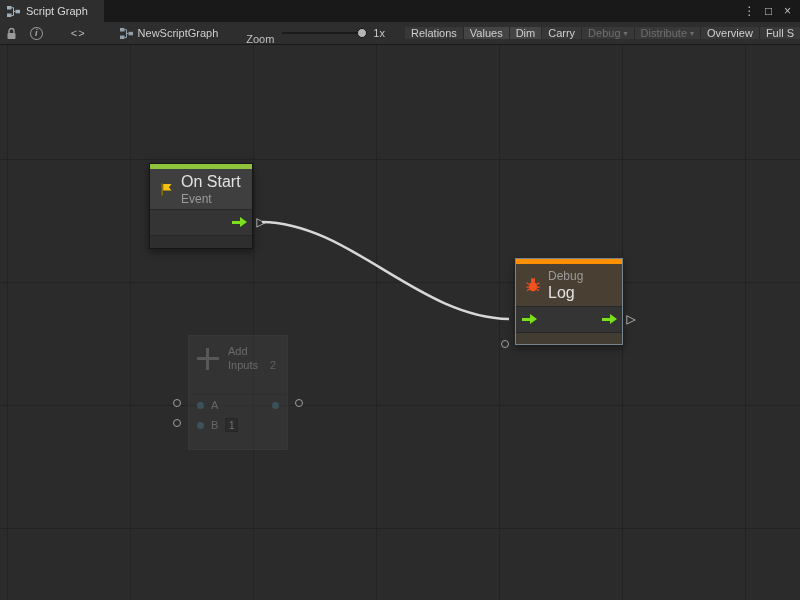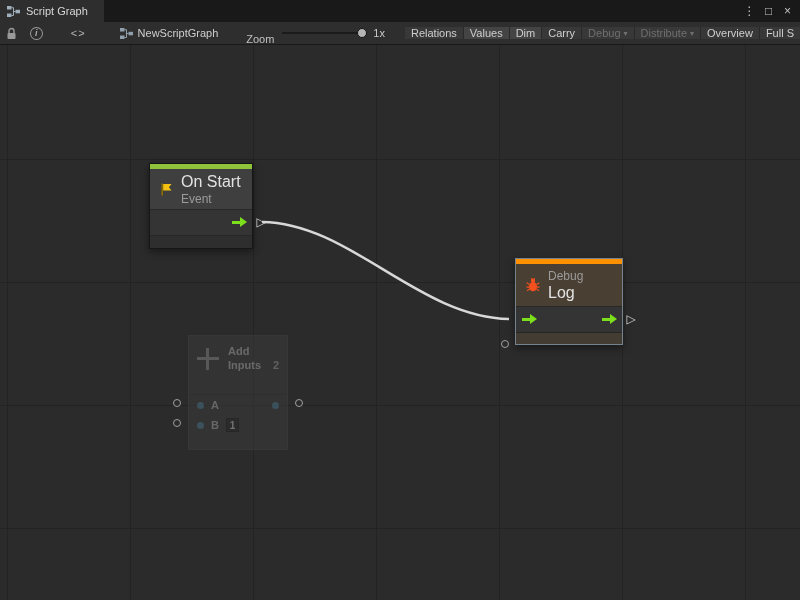--- a/index.html
+++ b/index.html
@@ -63,21 +63,21 @@
   .debug .nrow { height:22px; }
   .debug .nfoot { height:12px; background:#423c33; }
 
   .garrow { position:relative; width:16px; height:11px; display:inline-block; }
   .garrow::before { content:""; position:absolute; left:1px; top:4px; width:8px; height:3px; background:#7ce01c; }
   .garrow::after { content:""; position:absolute; right:0; top:0; width:0; height:0; border-left:7px solid #7ce01c; border-top:5.5px solid transparent; border-bottom:5.5px solid transparent; }
   .push-right { margin-left:auto; }
 
   .pdot { width:6px; height:6px; border-radius:50%; background:#d0d0d0; flex:0 0 6px; }
 
-  .ghost { opacity:.45; background:#3e3e3e; border-color:#474747; box-shadow:none;font-weight:bold; }
+  .ghost { opacity:.45; background:#3e3e3e; border-color:#474747; box-shadow:none; }
   .ghead { display:flex; align-items:flex-start; gap:9px; padding:9px 8px 0 8px; height:58px; }
   .plus { position:relative; width:22px; height:22px; margin-top:3px; flex:0 0 22px; }
   .plus::before { content:""; position:absolute; left:0; right:0; top:9px; height:3px; background:#8f8f8f; }
   .plus::after { content:""; position:absolute; top:0; bottom:0; left:9px; width:3px; background:#8f8f8f; }
   .gtitle { display:flex; flex-direction:column; gap:2px; color:#b5b5b5; }
   .grow2 { display:flex; gap:12px; }
   .gcount { color:#a0a0a0; }
   .grows { border-top:1px solid #343434; }
   .grow { display:flex; align-items:center; gap:7px; height:20px; padding:0 8px; color:#b0b0b0; }
   .tdot { width:7px; height:7px; border-radius:50%; background:#4f7f95; flex:0 0 7px; }

